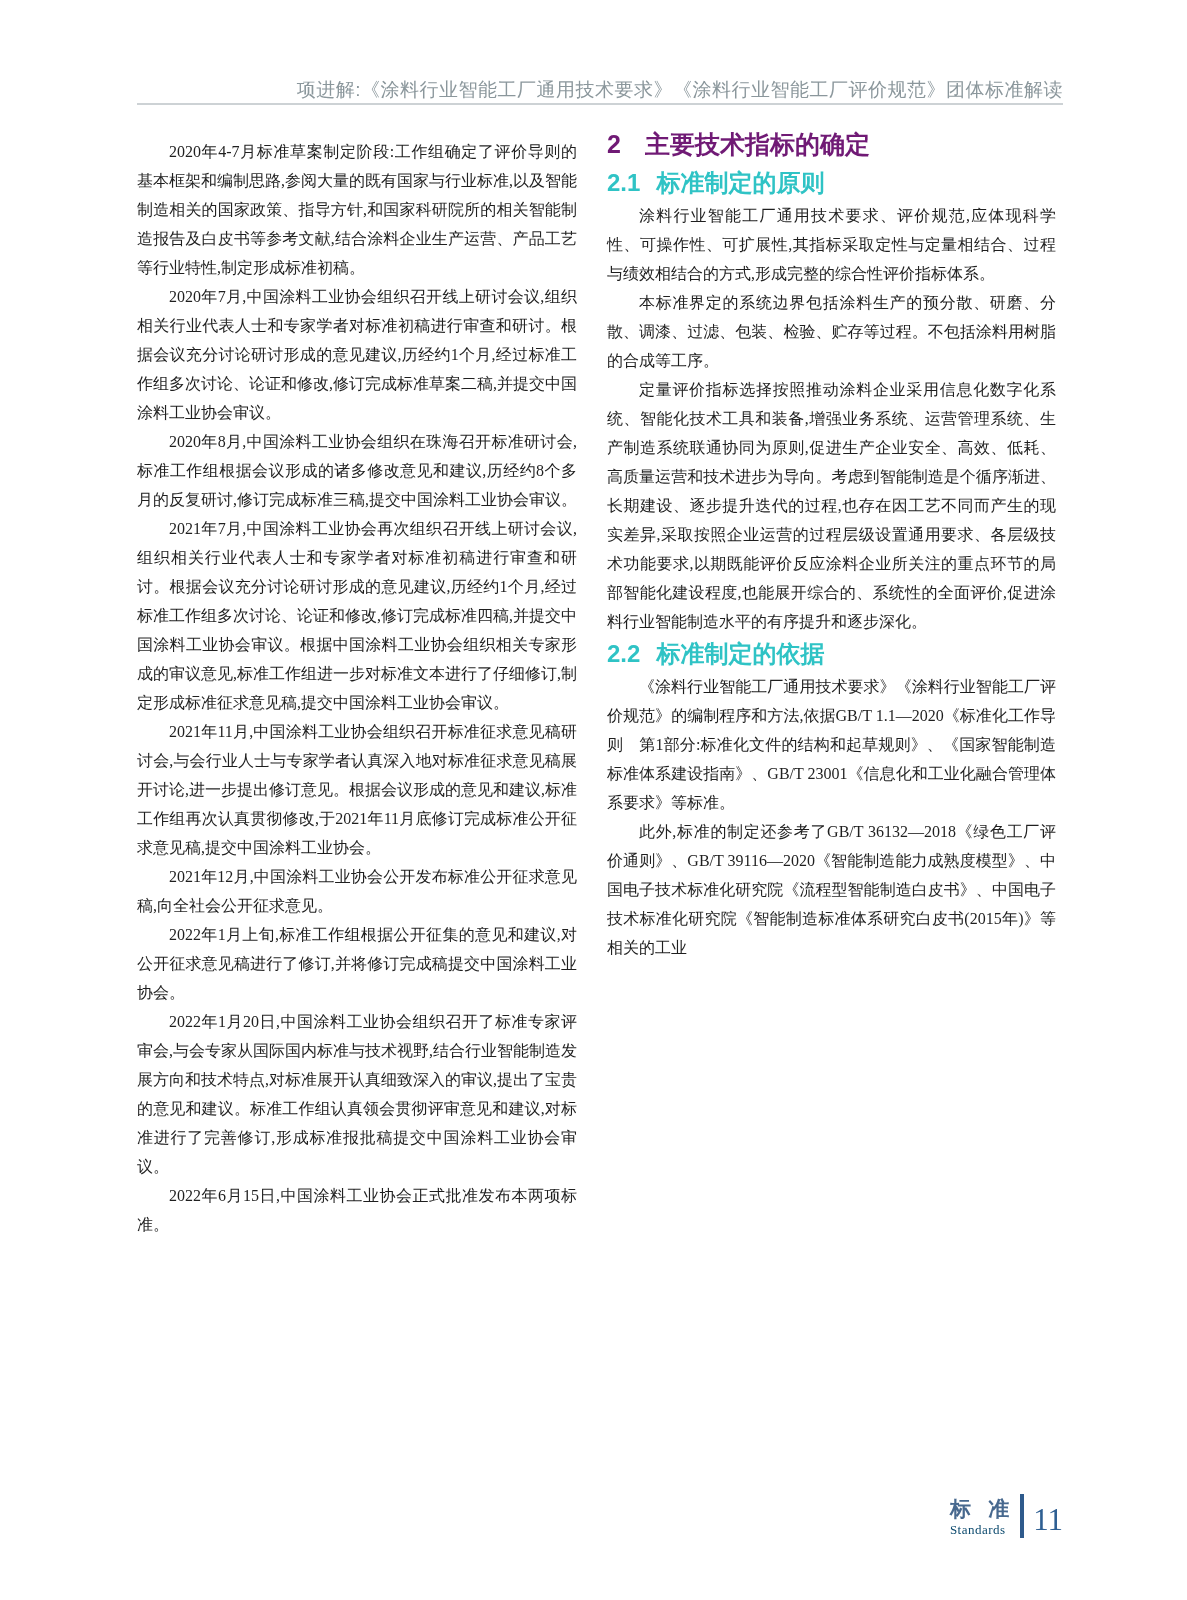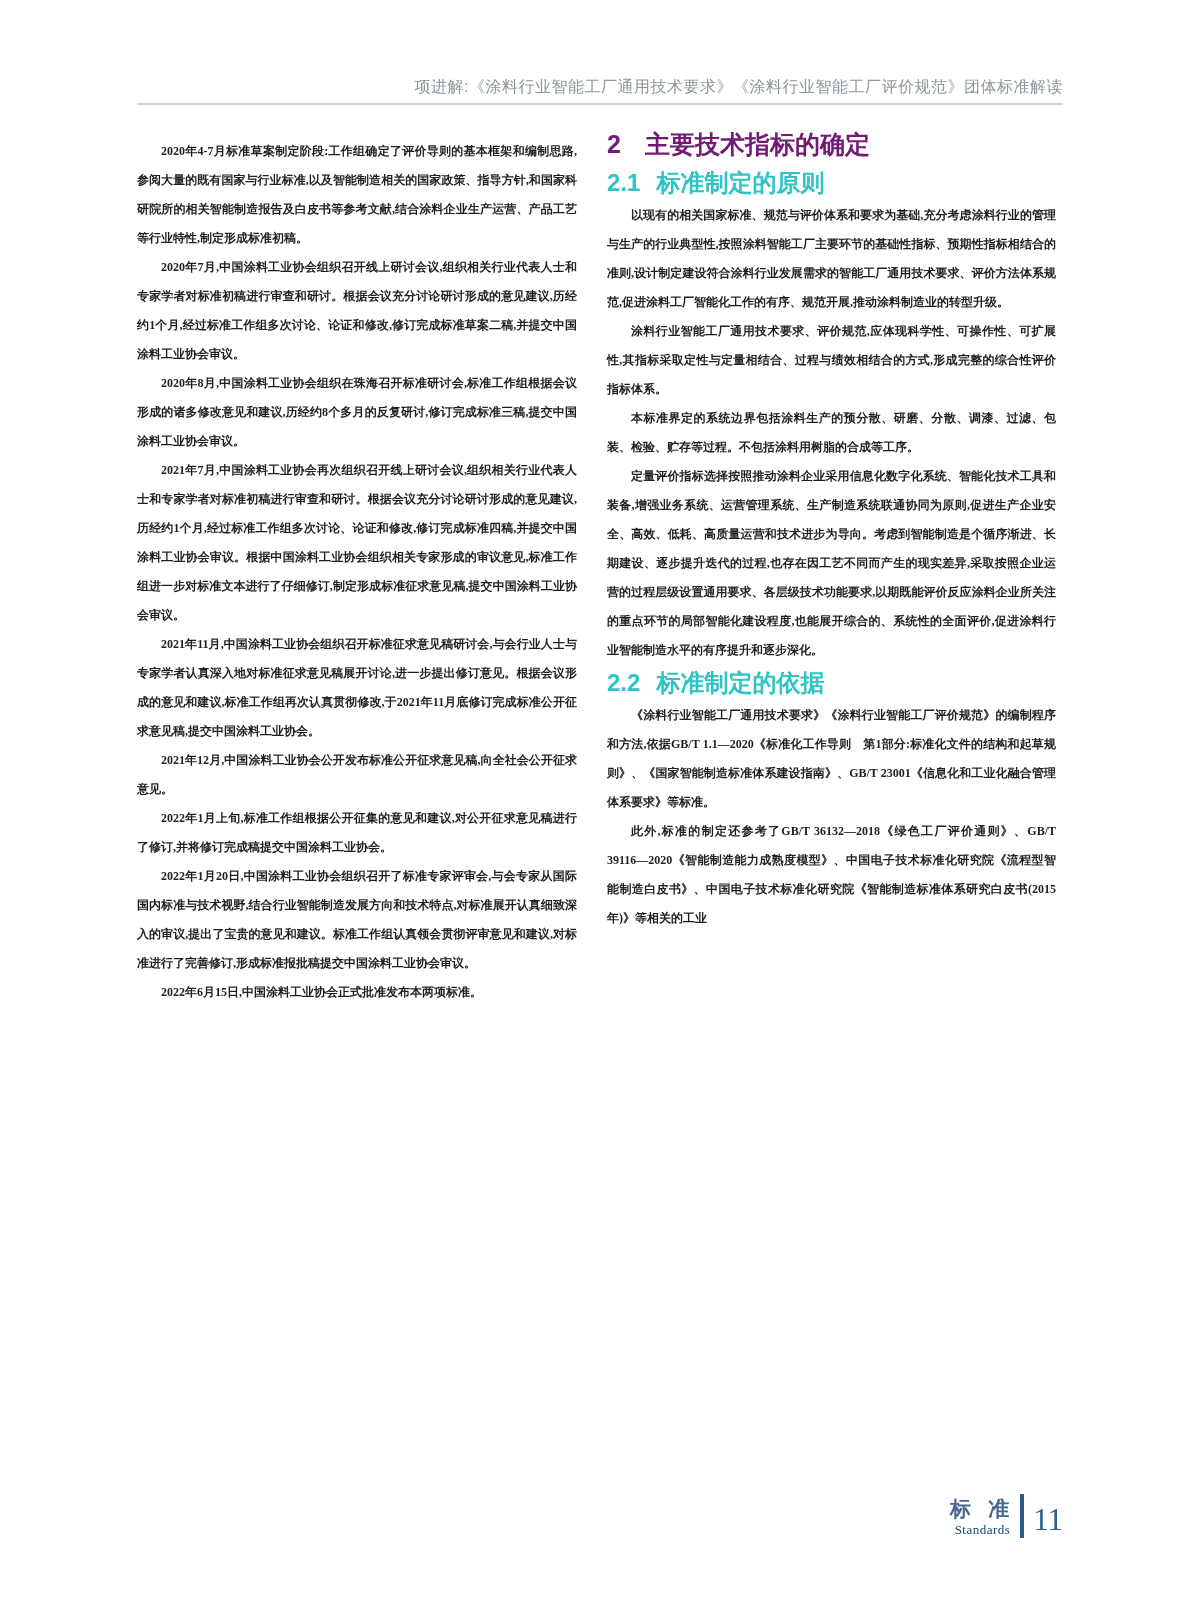--- a/index.html
+++ b/index.html
@@ -10,21 +10,21 @@
     background: #ffffff;
     overflow: hidden;
     font-family: "Liberation Serif", "DejaVu Serif", serif;
     color: #1f1f1f;
   }
   
   .running-head-title {
     position: absolute;
     top: 77px;
     right: 124px;
-    font-size: 16px;
+    font-size: 19px;
     letter-spacing: 0.5px;
     color: #8b979c;
     font-family: "Liberation Sans", "DejaVu Sans", sans-serif;
     white-space: nowrap;
   }
   .running-head-rule {
     position: absolute;
     top: 103px;
     left: 137px;
     right: 124px;
@@ -38,23 +38,22 @@
     left: 137px;
     display: flex;
     gap: 30px;
   }
   .col { text-align: justify; }
   .col-left  { width: 440px; padding-top: 11px; }
   .col-right { width: 449px; }
   .col p {
     margin: 0;
     text-indent: 2em;
-    font-size: 12px;
+    font-size: 16px;
     line-height: 29px;
-    font-weight: bold;
   }
   .sec-h1 {
     margin: 2px 0 9px 0;
     font-family: "Liberation Sans", "DejaVu Sans", sans-serif;
     font-weight: bold;
     font-size: 25px;
     line-height: 32px;
     color: #701a75;
   }
   .sec-h1 .sec-num { margin-right: 24px; }
@@ -68,21 +67,21 @@
   }
   .sec-h2 .sub-num { margin-right: 16px; }
   
   .footer {
     position: absolute;
     top: 1494px;
     right: 124px;
     display: flex;
     align-items: center;
   }
-  .journal-mark { text-align: center; }
+  .journal-mark { text-align: left; }
   .journal-cn {
     font-size: 21px;
     font-weight: bold;
     letter-spacing: 6px;
     color: #47688e;
     white-space: nowrap;
   }
   .journal-en {
     margin-top: -1px;
     font-size: 13px;
@@ -126,21 +125,20 @@
 
     <div class="col col-right">
 
       <h2 class="sec-h1">
         <span class="sec-num">2</span><span>主要技术指标的确定</span>
       </h2>
 
       <h3 class="sec-h2">
         <span class="sub-num">2.1</span><span>标准制定的原则</span>
       </h3>
-      <p>以现有的相关国家标准、规范与评价体系和要求为基础,充分考虑涂料行业的管理与生产的行业典型性,按照涂料智能工厂主要环节的基础性指标、预期性指标相结合的准则,设计制定建设符合涂料行业发展需求的智能工厂通用技术要求、评价方法体系规范,促进涂料工厂智能化工作的有序、规范开展,推动涂料制造业的转型升级。</p>
       <p>涂料行业智能工厂通用技术要求、评价规范,应体现科学性、可操作性、可扩展性,其指标采取定性与定量相结合、过程与绩效相结合的方式,形成完整的综合性评价指标体系。</p>
       <p>本标准界定的系统边界包括涂料生产的预分散、研磨、分散、调漆、过滤、包装、检验、贮存等过程。不包括涂料用树脂的合成等工序。</p>
       <p>定量评价指标选择按照推动涂料企业采用信息化数字化系统、智能化技术工具和装备,增强业务系统、运营管理系统、生产制造系统联通协同为原则,促进生产企业安全、高效、低耗、高质量运营和技术进步为导向。考虑到智能制造是个循序渐进、长期建设、逐步提升迭代的过程,也存在因工艺不同而产生的现实差异,采取按照企业运营的过程层级设置通用要求、各层级技术功能要求,以期既能评价反应涂料企业所关注的重点环节的局部智能化建设程度,也能展开综合的、系统性的全面评价,促进涂料行业智能制造水平的有序提升和逐步深化。</p>
 
       <h3 class="sec-h2">
         <span class="sub-num">2.2</span><span>标准制定的依据</span>
       </h3>
       <p>《涂料行业智能工厂通用技术要求》《涂料行业智能工厂评价规范》的编制程序和方法,依据GB/T 1.1—2020《标准化工作导则　第1部分:标准化文件的结构和起草规则》、《国家智能制造标准体系建设指南》、GB/T 23001《信息化和工业化融合管理体系要求》等标准。</p>
       <p>此外,标准的制定还参考了GB/T 36132—2018《绿色工厂评价通则》、GB/T 39116—2020《智能制造能力成熟度模型》、中国电子技术标准化研究院《流程型智能制造白皮书》、中国电子技术标准化研究院《智能制造标准体系研究白皮书(2015年)》等相关的工业</p>
 

